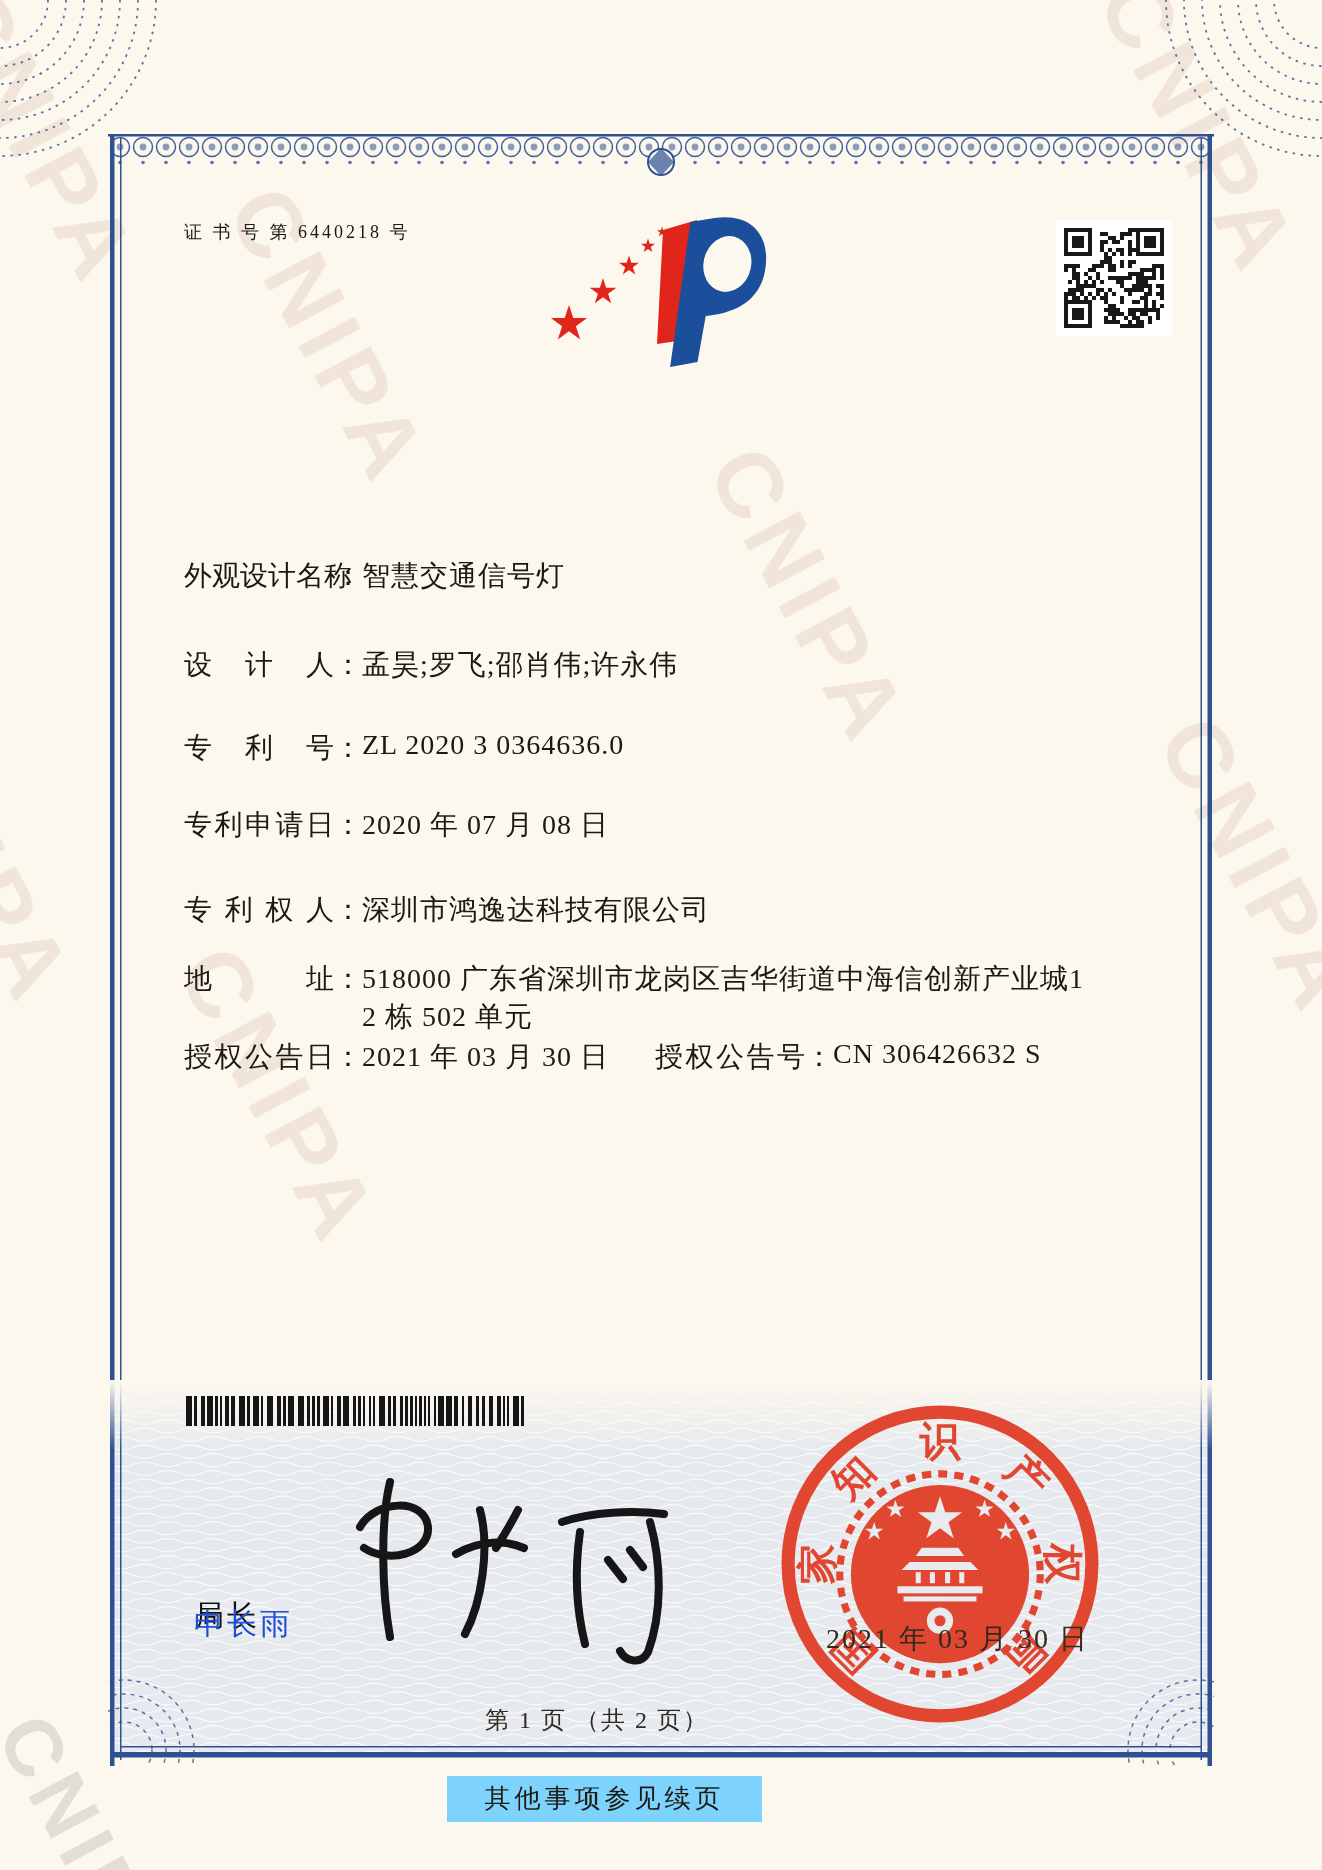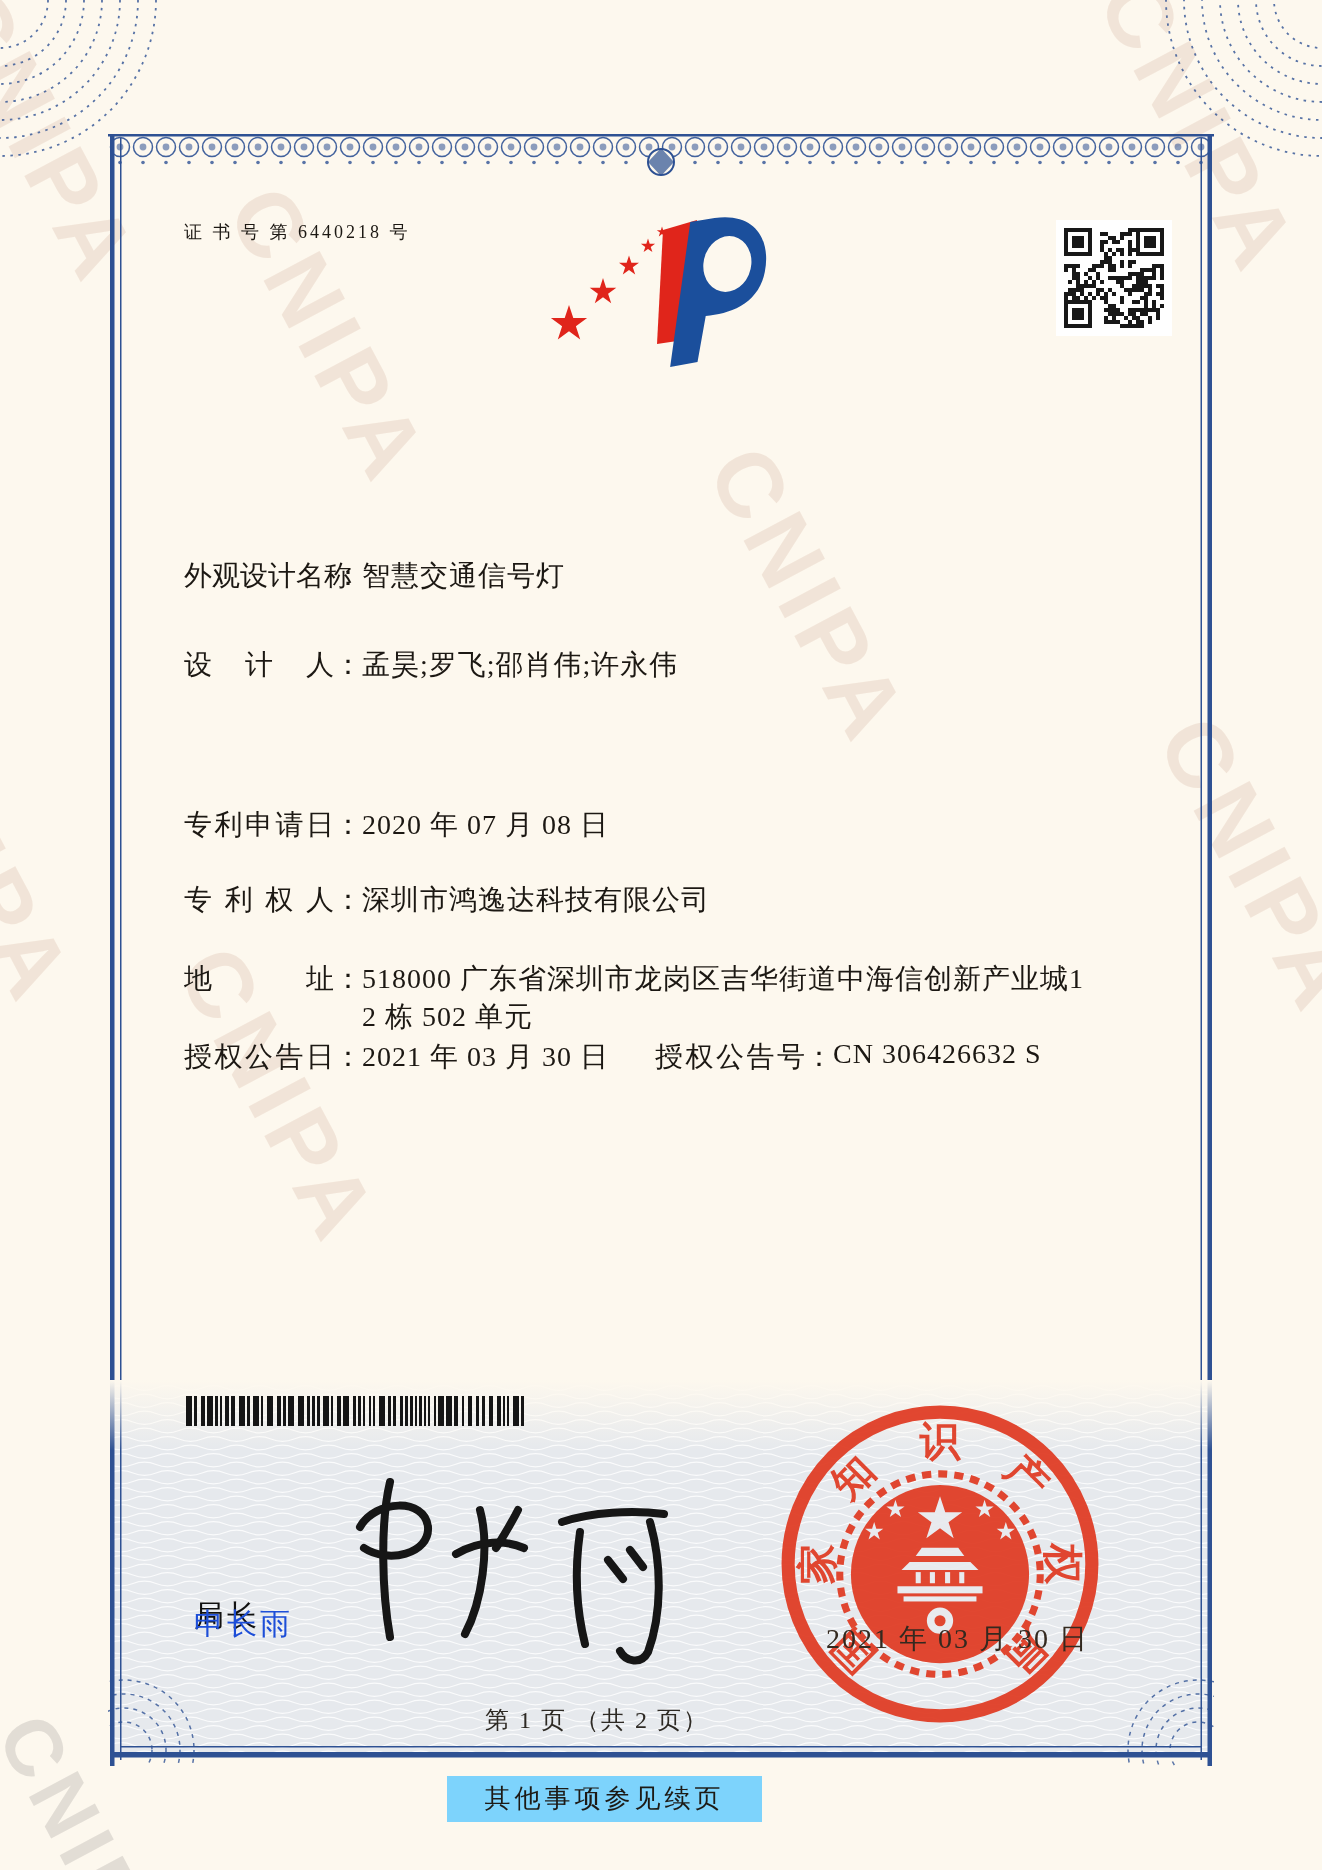--- a/index.html
+++ b/index.html
@@ -16,21 +16,21 @@
   #frame{position:absolute;left:108px;top:134px;z-index:2;}
   
   .cert-no{position:absolute;left:184px;top:220px;font-size:18px;letter-spacing:3px;z-index:3;}
   .logo{position:absolute;left:545px;top:212px;z-index:3;}
   .qr{position:absolute;left:1056px;top:220px;z-index:3;}
   .title{position:absolute;left:0;top:408px;width:1322px;text-align:center;font-size:50px;
          font-weight:bold;letter-spacing:17px;color:#14110d;z-index:3;}
   
   .fields{position:absolute;left:184px;top:557px;width:1010px;height:530px;font-size:28px;z-index:3;}
   .frow{position:absolute;left:0;white-space:nowrap;}
-  .r1{top:0;} .r2{top:89px;} .r3{top:172px;} .r4{top:249px;} .r5{top:324px;text-decoration:underline;} .r6{top:403px;} .r7{top:481px;}
+  .r1{top:0;} .r2{top:89px;} .r3{top:172px;} .r4{top:249px;} .r5{top:334px;text-decoration:underline;} .r6{top:403px;} .r7{top:481px;}
   .flabel{display:inline-block;width:150px;text-align:justify;text-align-last:justify;vertical-align:top;}
   .fcolon{display:inline-block;vertical-align:top;}
   .fvalue{display:inline-block;white-space:pre-line;vertical-align:top;letter-spacing:1px;max-width:800px;}
   .g2{margin-left:46px;}
   
   .body-text{position:absolute;left:184px;top:1075px;width:986px;font-size:29px;line-height:44px;
              letter-spacing:2.5px;text-align:justify;z-index:3;}
   .body-text p{margin:0;text-indent:2em;}
   
   .fade{position:absolute;left:110px;top:1380px;width:1102px;height:70px;
@@ -477,20 +477,23 @@
     </svg>
 
 
   <div class="fields">
     <div class="frow r1">
       <span class="flabel">外观设计名称</span><span class="fcolon">：</span><span class="fvalue">智慧交通信号灯</span>
     </div>
     <div class="frow r2">
       <span class="flabel">设计人</span><span class="fcolon">：</span><span class="fvalue">孟昊;罗飞;邵肖伟;许永伟</span>
     </div>
+    <div class="frow r3">
+      <span class="flabel">专利号</span><span class="fcolon">：</span><span class="fvalue">ZL 2020 3 0364636.0</span>
+    </div>
     <div class="frow r4">
       <span class="flabel">专利申请日</span><span class="fcolon">：</span><span class="fvalue">2020 年 07 月 08 日</span>
     </div>
     <div class="frow r5">
       <span class="flabel">专利权人</span><span class="fcolon">：</span><span class="fvalue">深圳市鸿逸达科技有限公司</span>
     </div>
     <div class="frow r6">
       <span class="flabel">地址</span><span class="fcolon">：</span><span class="fvalue">518000 广东省深圳市龙岗区吉华街道中海信创新产业城1
 2 栋 502 单元</span>
     </div>

